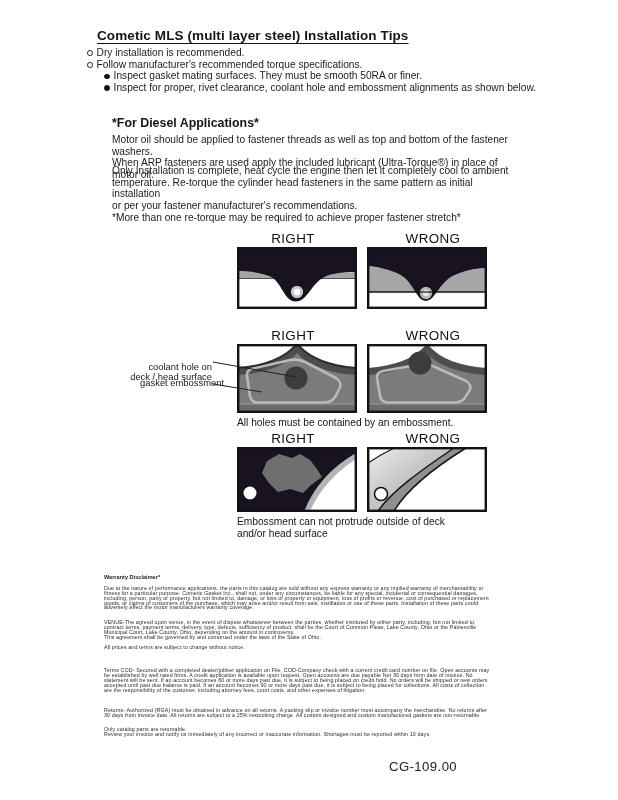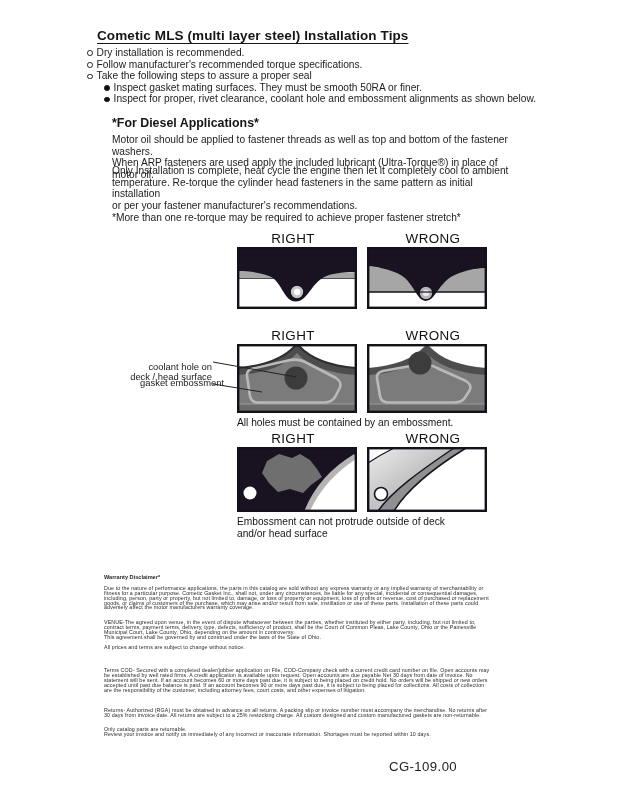--- a/index.html
+++ b/index.html
@@ -60,24 +60,20 @@
 <div class="abs title">Cometic MLS (multi layer steel) Installation Tips</div>
 
 <div class="abs bullets">
   <div class="b-row">
     <span class="b-marker"></span>
     <span>Dry installation is recommended.</span>
   </div>
   <div class="b-row">
     <span class="b-marker"></span>
     <span>Follow manufacturer's recommended torque specifications.</span>
-  </div>
-  <div class="b-row">
-    <span class="b-marker"></span>
-    <span>Take the following steps to assure a proper seal</span>
   </div>
   <div class="b-row b-sub">
     <span class="b-marker filled"></span>
     <span>Inspect gasket mating surfaces.  They must be smooth 50RA or finer.</span>
   </div>
   <div class="b-row b-sub">
     <span class="b-marker filled"></span>
     <span>Inspect for proper, rivet clearance, coolant hole and embossment alignments as shown below.</span>
   </div>
 </div>

